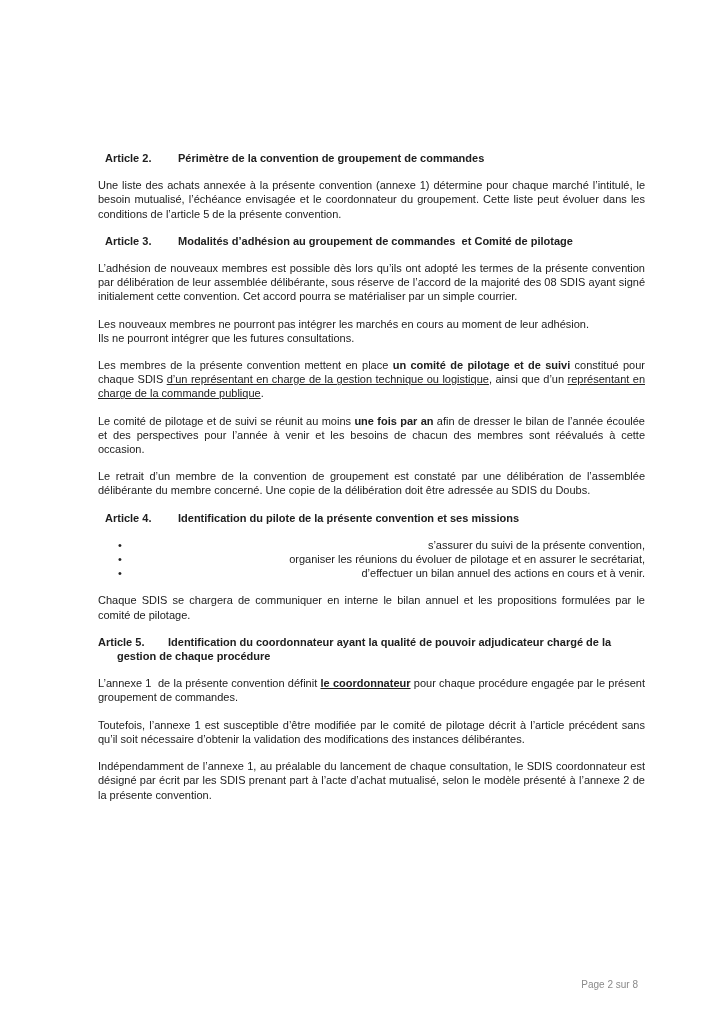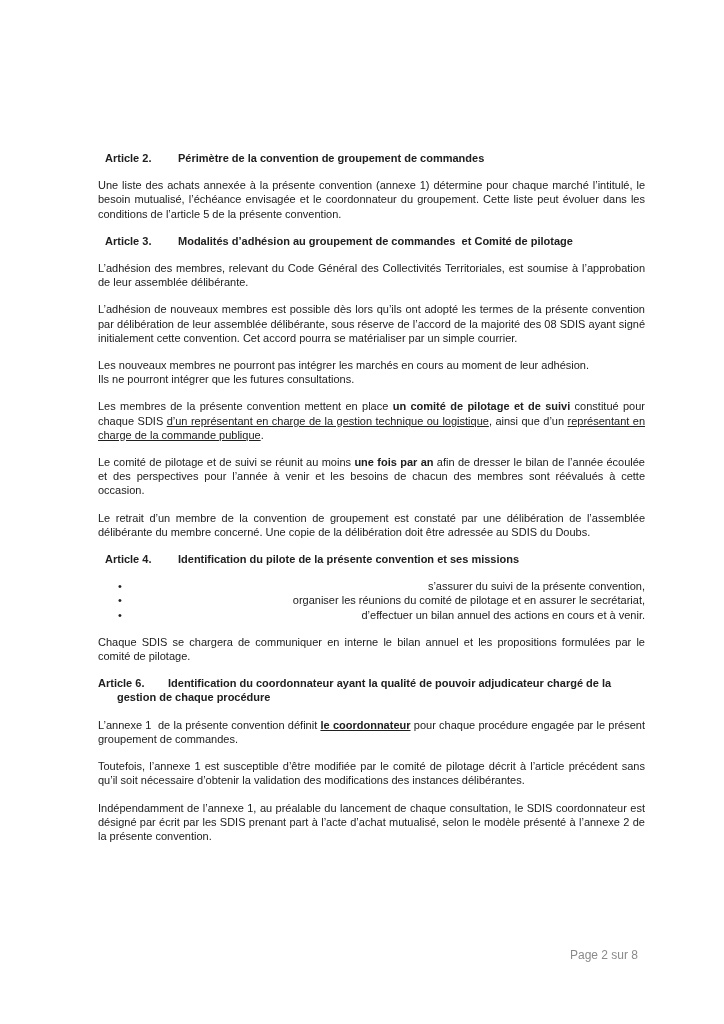--- a/index.html
+++ b/index.html
@@ -47,66 +47,65 @@
     text-align: right;
   }
   ul.missions li { position: relative; }
   ul.missions li::before {
     content: "\2022";
     position: absolute;
     left: -14px;
   }
   .footer {
     position: absolute;
-    top: 900px;
+    top: 931px;
     left: 98px;
     width: 540px;
     text-align: right;
-    font-size: 12px;
+    font-size: 10px;
     color: #8a8a8a;
   }
 </style>
 </head>
 <body>
 
 <div class="page">
   <div class="content">
 
     <p class="heading"><span class="h-label">Article 2.</span><span>Périmètre de la convention de groupement de commandes</span></p>
 
 
     <p><span>Une liste des achats annexée à la présente convention (annexe 1) détermine pour chaque marché l’intitulé, le besoin mutualisé, l’échéance envisagée et le coordonnateur du groupement. Cette liste peut évoluer dans les conditions de l’article 5 de la présente convention.</span></p>
 
     <p class="heading"><span class="h-label">Article 3.</span><span>Modalités d’adhésion au groupement de commandes&nbsp; et Comité de pilotage</span></p>
 
-    <p><span>L’adhésion des membres, relevant du Code Général des Collectivités Territoriales, est soumise à l’approbation de leur assemblée délibérante.</span></p>
 
 
     <p><span>L’adhésion de nouveaux membres est possible dès lors qu’ils ont adopté les termes de la présente convention par délibération de leur assemblée délibérante, sous réserve de l’accord de la majorité des 08 SDIS ayant signé initialement cette convention. Cet accord pourra se matérialiser par un simple courrier.</span></p>
 
     <p><span>Les nouveaux membres ne pourront pas intégrer les marchés en cours au moment de leur adhésion.</span><br><span>Ils ne pourront intégrer que les futures consultations.</span></p>
 
     <p><span>Les membres de la présente convention mettent en place </span><span class="b">un comité de pilotage et de suivi</span><span> constitué pour chaque SDIS </span><span class="u">d’un représentant en charge de la gestion technique ou logistique</span><span>, ainsi que d’un </span><span class="u">représentant en charge de la commande publique</span><span>.</span></p>
 
     <p><span>Le comité de pilotage et de suivi se réunit au moins </span><span class="b">une fois par an</span><span> afin de dresser le bilan de l’année écoulée et des perspectives pour l’année à venir et les besoins de chacun des membres sont réévalués à cette occasion.</span></p>
 
     <p><span>Le retrait d’un membre de la convention de groupement est constaté par une délibération de l’assemblée délibérante du membre concerné. Une copie de la délibération doit être adressée au SDIS du Doubs.</span></p>
 
     <p class="heading"><span class="h-label">Article 4.</span><span>Identification du pilote de la présente convention et ses missions</span></p>
 
 
     <ul class="missions">
       <li>s’assurer du suivi de la présente convention,</li>
-      <li>organiser les réunions du comité de pilotage et en assurer le secrétariat,</li>
+      <li>organiser les réunions du évoluer de pilotage et en assurer le secrétariat,</li>
       <li>d’effectuer un bilan annuel des actions en cours et à venir.</li>
     </ul>
 
     <p><span>Chaque SDIS se chargera de communiquer en interne le bilan annuel et les propositions formulées par le comité de pilotage.</span></p>
 
-    <p class="heading5"><span class="h-label">Article 6.</span><span>Identification du coordonnateur ayant la qualité de pouvoir adjudicateur chargé de la gestion de chaque procédure</span></p>
+    <p class="heading5"><span class="h-label">Article 5.</span><span>Identification du coordonnateur ayant la qualité de pouvoir adjudicateur chargé de la gestion de chaque procédure</span></p>
 
     <p><span>L’annexe 1&nbsp; de la présente convention définit </span><span class="bu">le coordonnateur</span><span> pour chaque procédure engagée par le présent groupement de commandes.</span></p>
 
     <p><span>Toutefois, l’annexe 1 est susceptible d’être modifiée par le comité de pilotage décrit à l’article précédent sans qu’il soit nécessaire d’obtenir la validation des modifications des instances délibérantes.</span></p>
 
     <p><span>Indépendamment de l’annexe 1, au préalable du lancement de chaque consultation, le SDIS coordonnateur est désigné par écrit par les SDIS prenant part à l’acte d’achat mutualisé, selon le modèle présenté à l’annexe 2 de la présente convention.</span></p>
 
   </div>
 
   <div class="footer">Page 2 sur 8</div>

